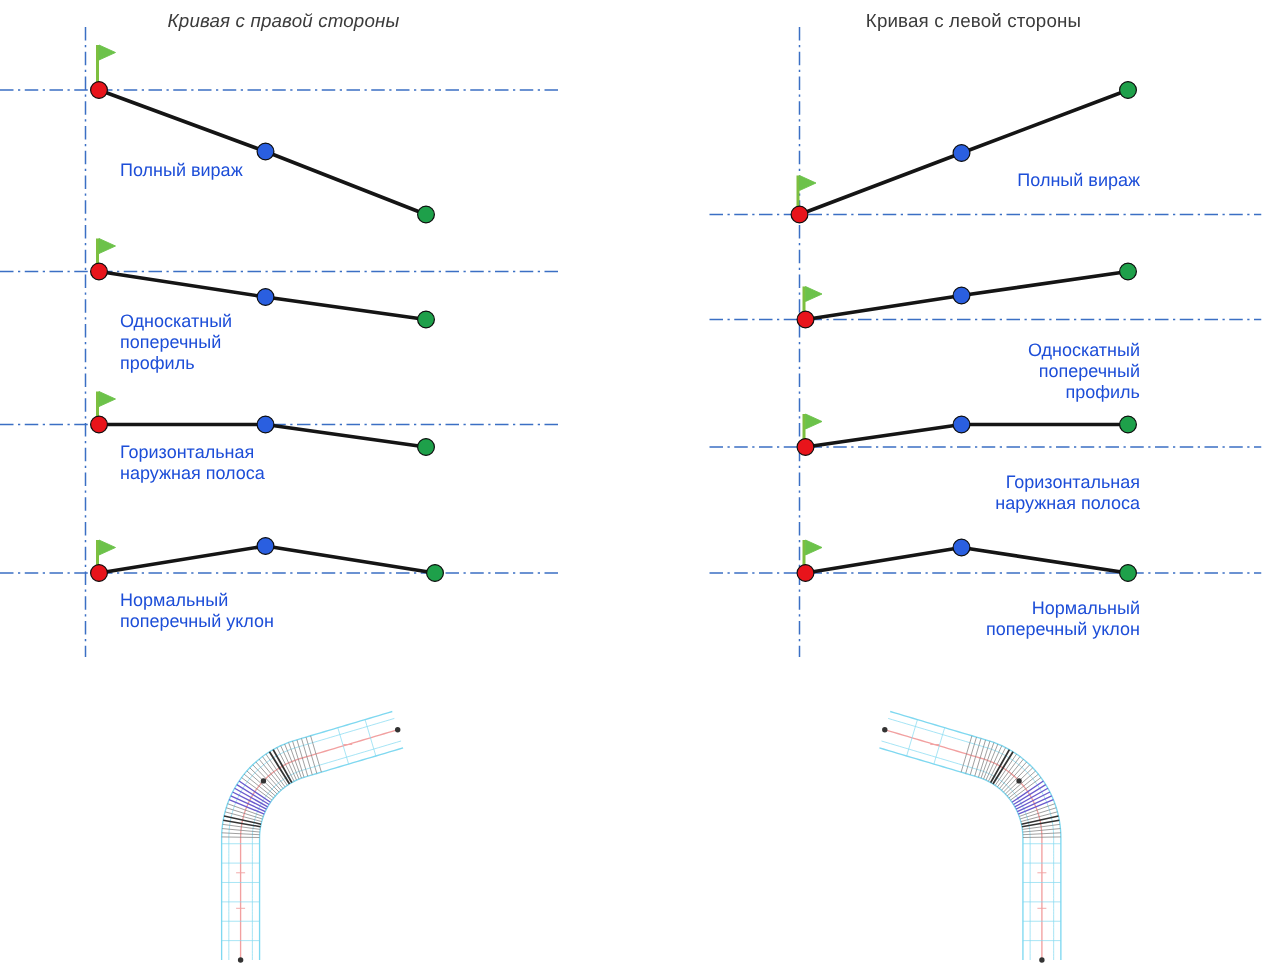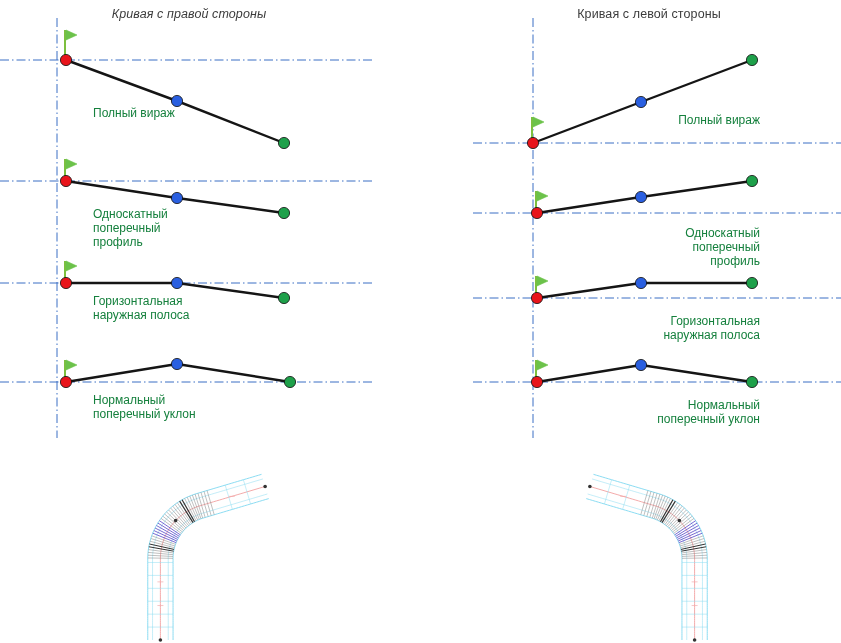--- a/index.html
+++ b/index.html
@@ -23,24 +23,23 @@
   .panel-title {
     position: absolute;
     font-size: 12.5px;
     color: #3b3b3b;
     white-space: nowrap;
     letter-spacing: 0.1px;
   }
   .stage-label {
     position: absolute;
     font-size: 12px;
-    color: #15803d;
+    color: #1d4ed8;
     line-height: 14px;
     white-space: pre;
-    margin-left: 13px;
   }
   .stage-label.left-align { text-align: left; }
   .stage-label.right-align { text-align: right; }
   svg { display: block; }
   .overlay-svg {
     position: absolute;
     left: 0; top: 0;
     width: 841px;
     height: 643px;
     pointer-events: none;

